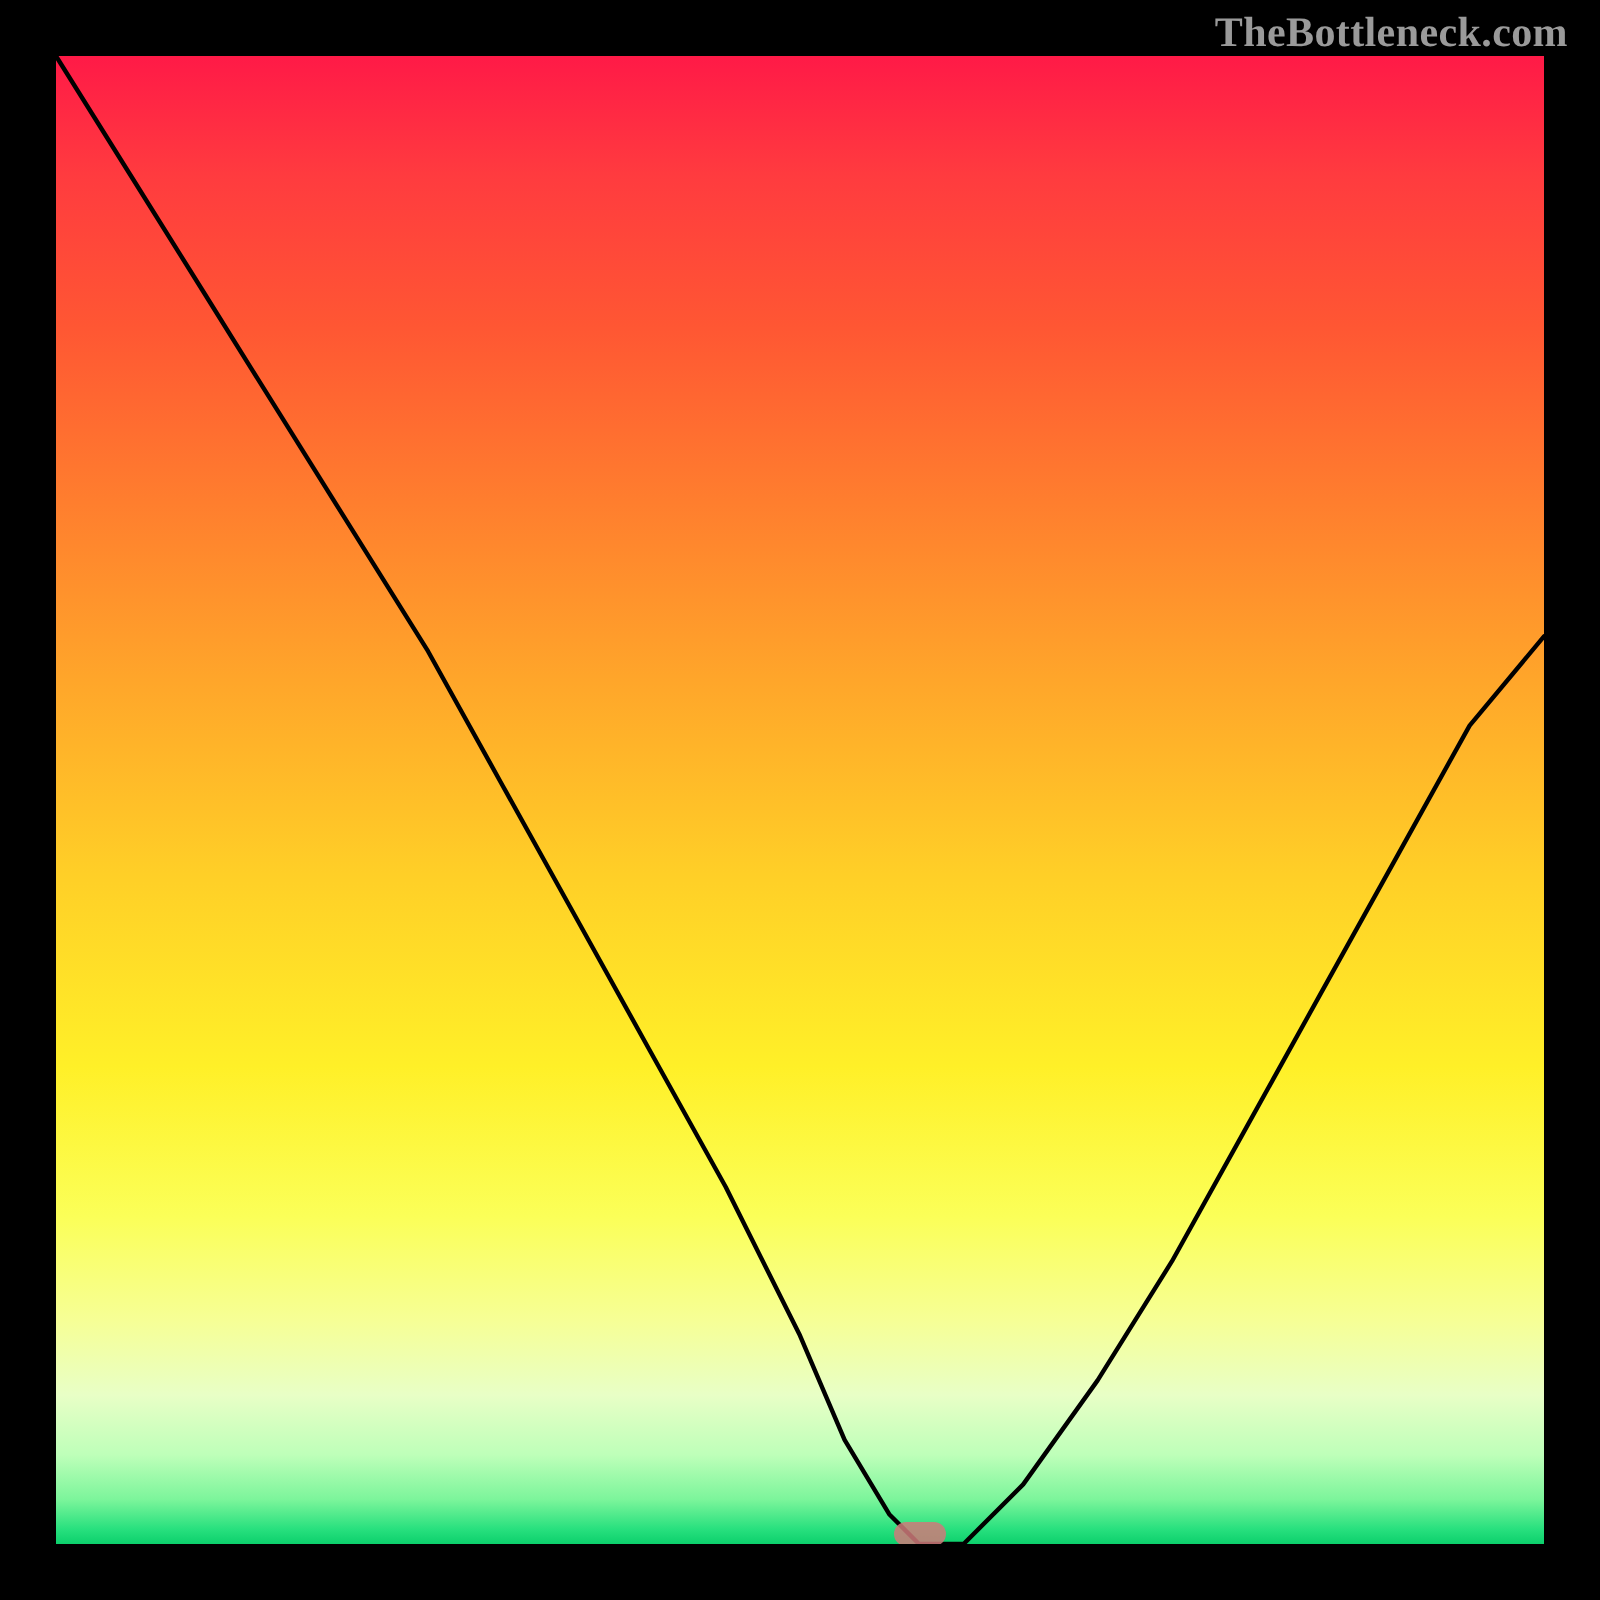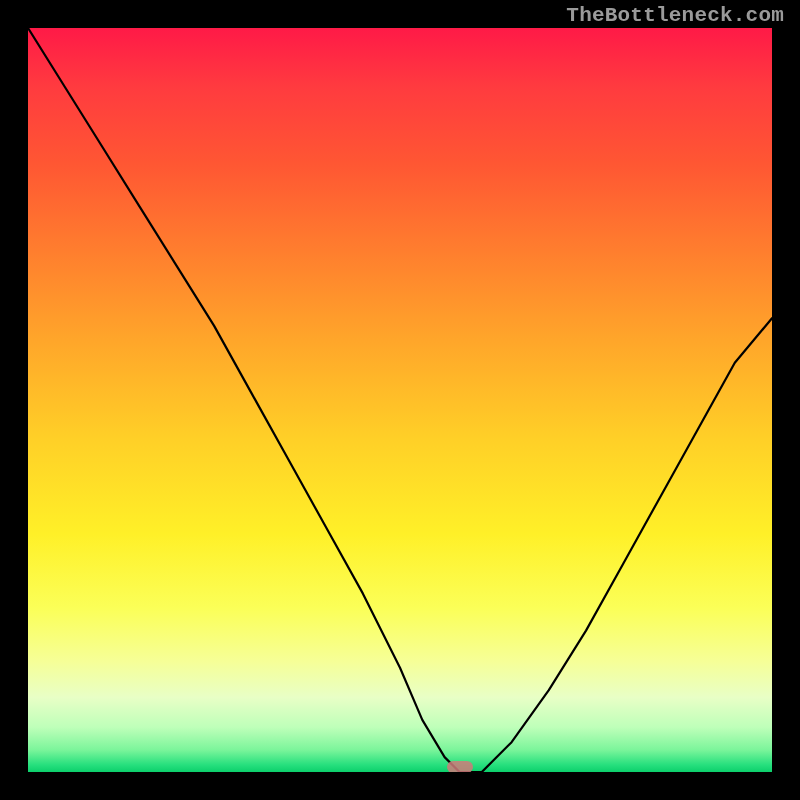--- a/index.html
+++ b/index.html
@@ -63,21 +63,21 @@
     height: 12px;
     border-radius: 6px;
     background: #cf7a7a;
     opacity: 0.85;
     transform: translate(-50%, -50%);
   }
   .watermark {
     position: absolute;
     top: 4px;
     right: 16px;
-    font-family: Liberation Mono, monospace;
+    font-family: Liberation Serif, serif;
     font-size: 21px;
     font-weight: 600;
     color: #9a9a9a;
     letter-spacing: 0.2px;
   }
 </style>
 </head>
 <body>
 
 <div class="frame">

